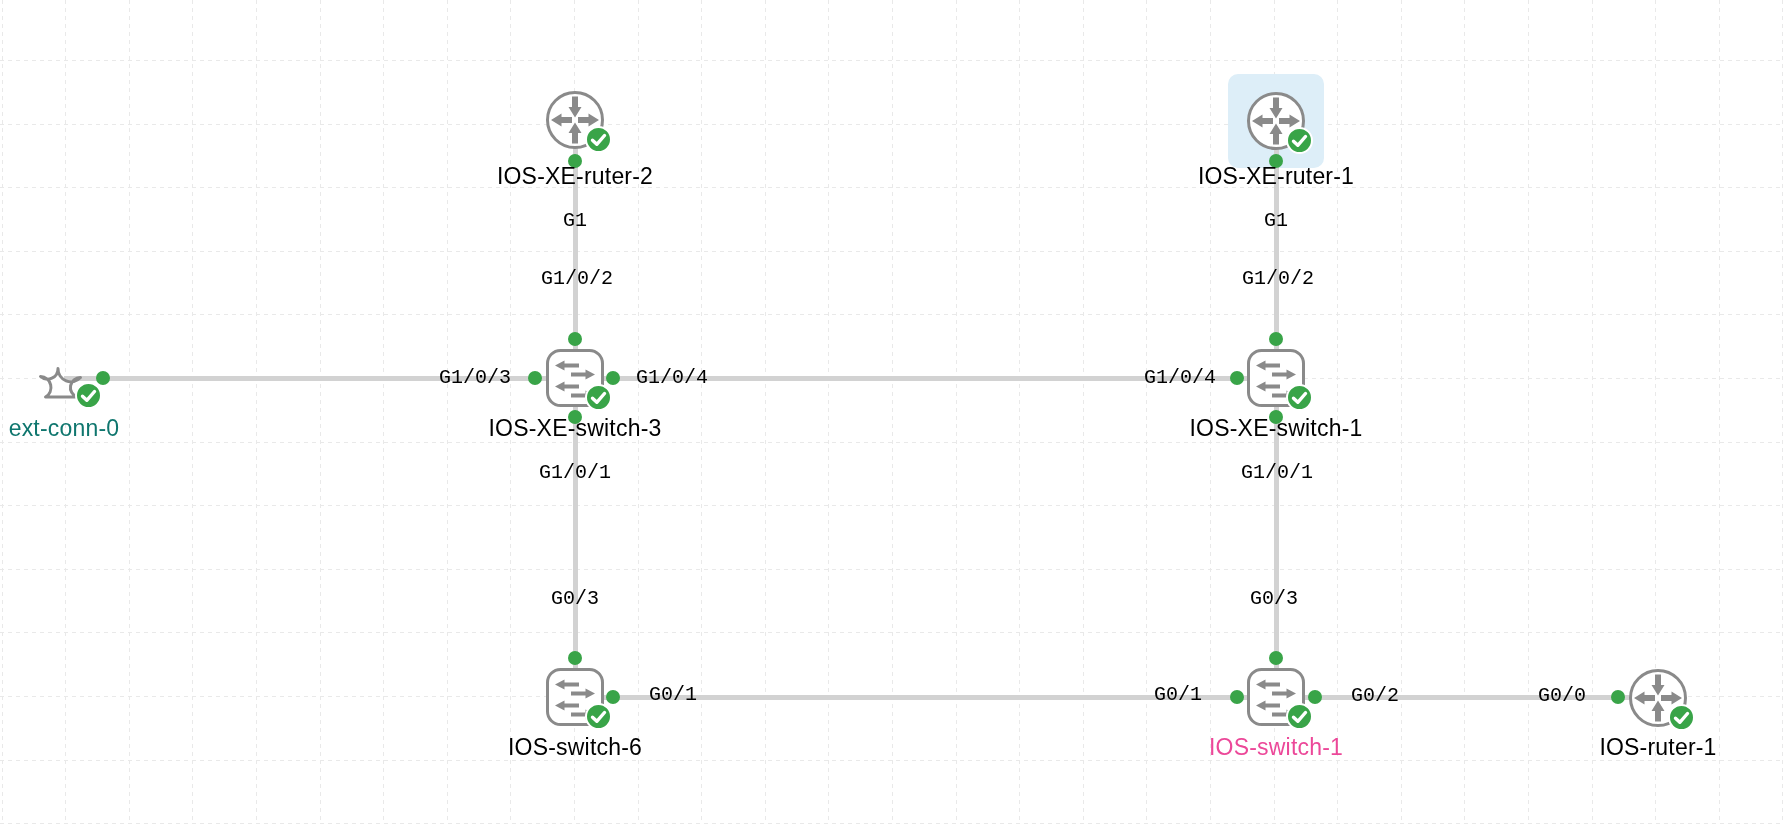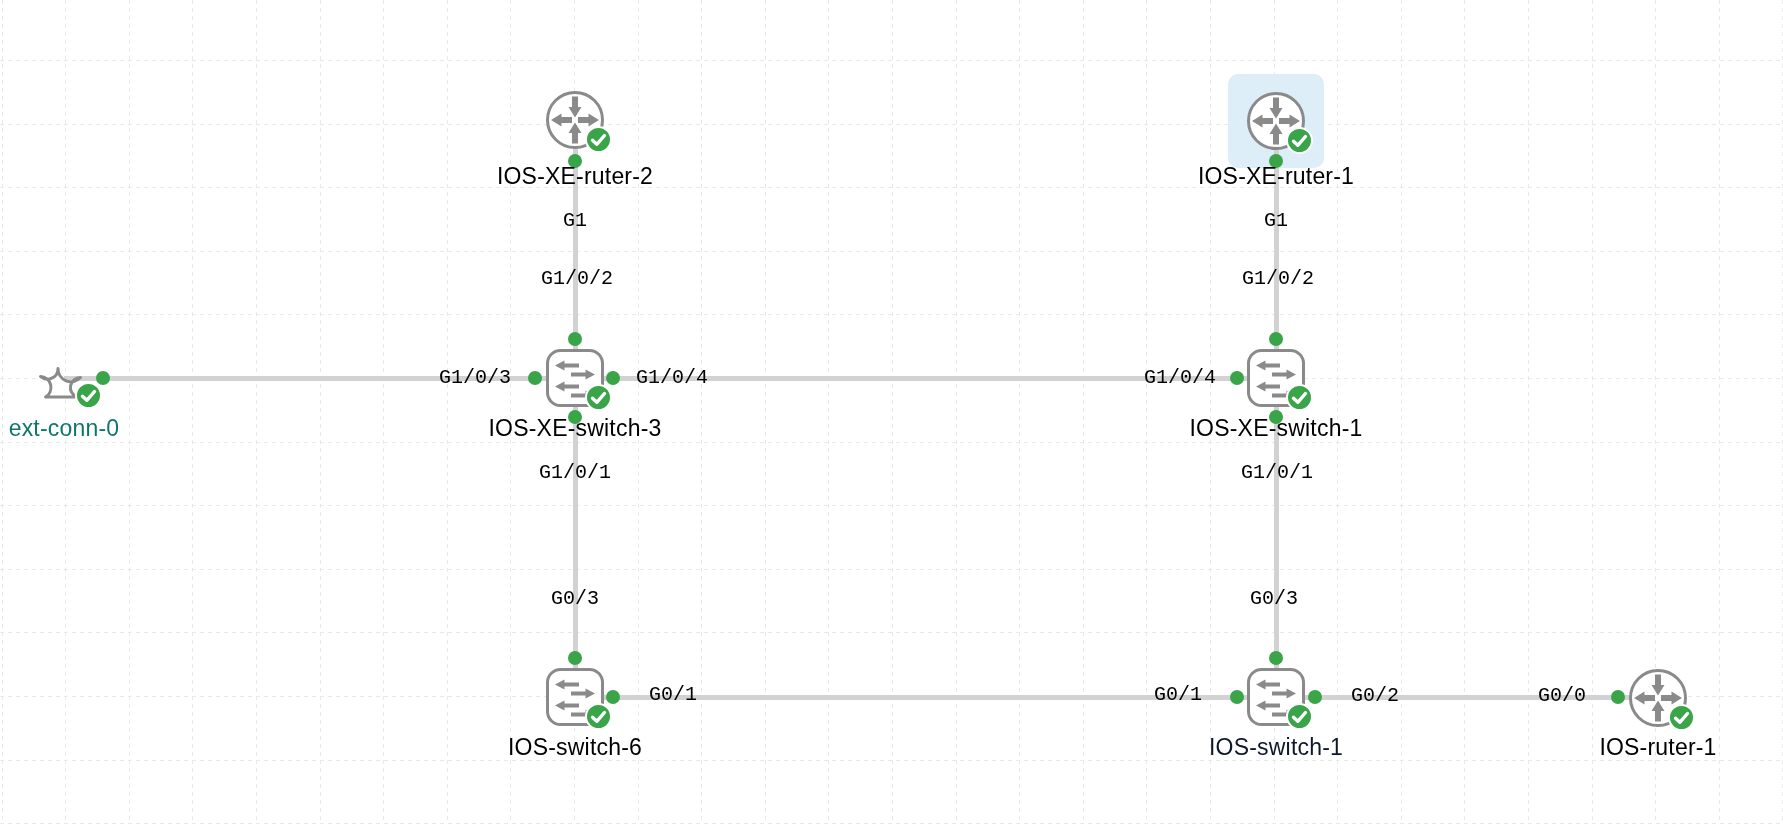--- a/index.html
+++ b/index.html
@@ -202,21 +202,21 @@
         <svg width="23" height="23" viewBox="0 0 23 23">
     <path d="M5.5 12.2 L9.8 16.3 L17.5 7.5" fill="none" stroke="#fff" stroke-width="3.4" stroke-linecap="round" stroke-linejoin="round"></path>
         </svg>
       </div>
       <div class="node-label" style="left: 64px; top: 428px; color: #0f766e;">ext-conn-0</div>
       <div class="node-label" style="left: 575px; top: 176px; color: rgb(0, 0, 0);">IOS-XE-ruter-2</div>
       <div class="node-label" style="left: 1276px; top: 176px; color: rgb(0, 0, 0);">IOS-XE-ruter-1</div>
       <div class="node-label" style="left: 575px; top: 428px; color: rgb(0, 0, 0);">IOS-XE-switch-3</div>
       <div class="node-label" style="left: 1276px; top: 428px; color: rgb(0, 0, 0);">IOS-XE-switch-1</div>
       <div class="node-label" style="left: 575px; top: 747px; color: rgb(0, 0, 0);">IOS-switch-6</div>
-      <div class="node-label" style="left: 1276px; top: 747px; color: #0f172a;">IOS-switch-1</div>
+      <div class="node-label" style="left: 1276px; top: 747px; color: #ec4899;">IOS-switch-1</div>
       <div class="node-label" style="left: 1658px; top: 747px; color: #000000;">IOS-ruter-1</div>
       <div class="iface-label" style="left: 575px; top: 220px; color: rgb(0, 0, 0);">G1</div>
       <div class="iface-label" style="left: 577px; top: 278px; color: rgb(0, 0, 0);">G1/0/2</div>
       <div class="iface-label" style="left: 1276px; top: 220px; color: rgb(0, 0, 0);">G1</div>
       <div class="iface-label" style="left: 1278px; top: 278px; color: rgb(0, 0, 0);">G1/0/2</div>
       <div class="iface-label" style="left: 475px; top: 377px; color: rgb(0, 0, 0);">G1/0/3</div>
       <div class="iface-label" style="left: 672px; top: 377px; color: rgb(0, 0, 0);">G1/0/4</div>
       <div class="iface-label" style="left: 1180px; top: 377px; color: rgb(0, 0, 0);">G1/0/4</div>
       <div class="iface-label" style="left: 575px; top: 472px; color: rgb(0, 0, 0);">G1/0/1</div>
       <div class="iface-label" style="left: 575px; top: 598px; color: rgb(0, 0, 0);">G0/3</div>

